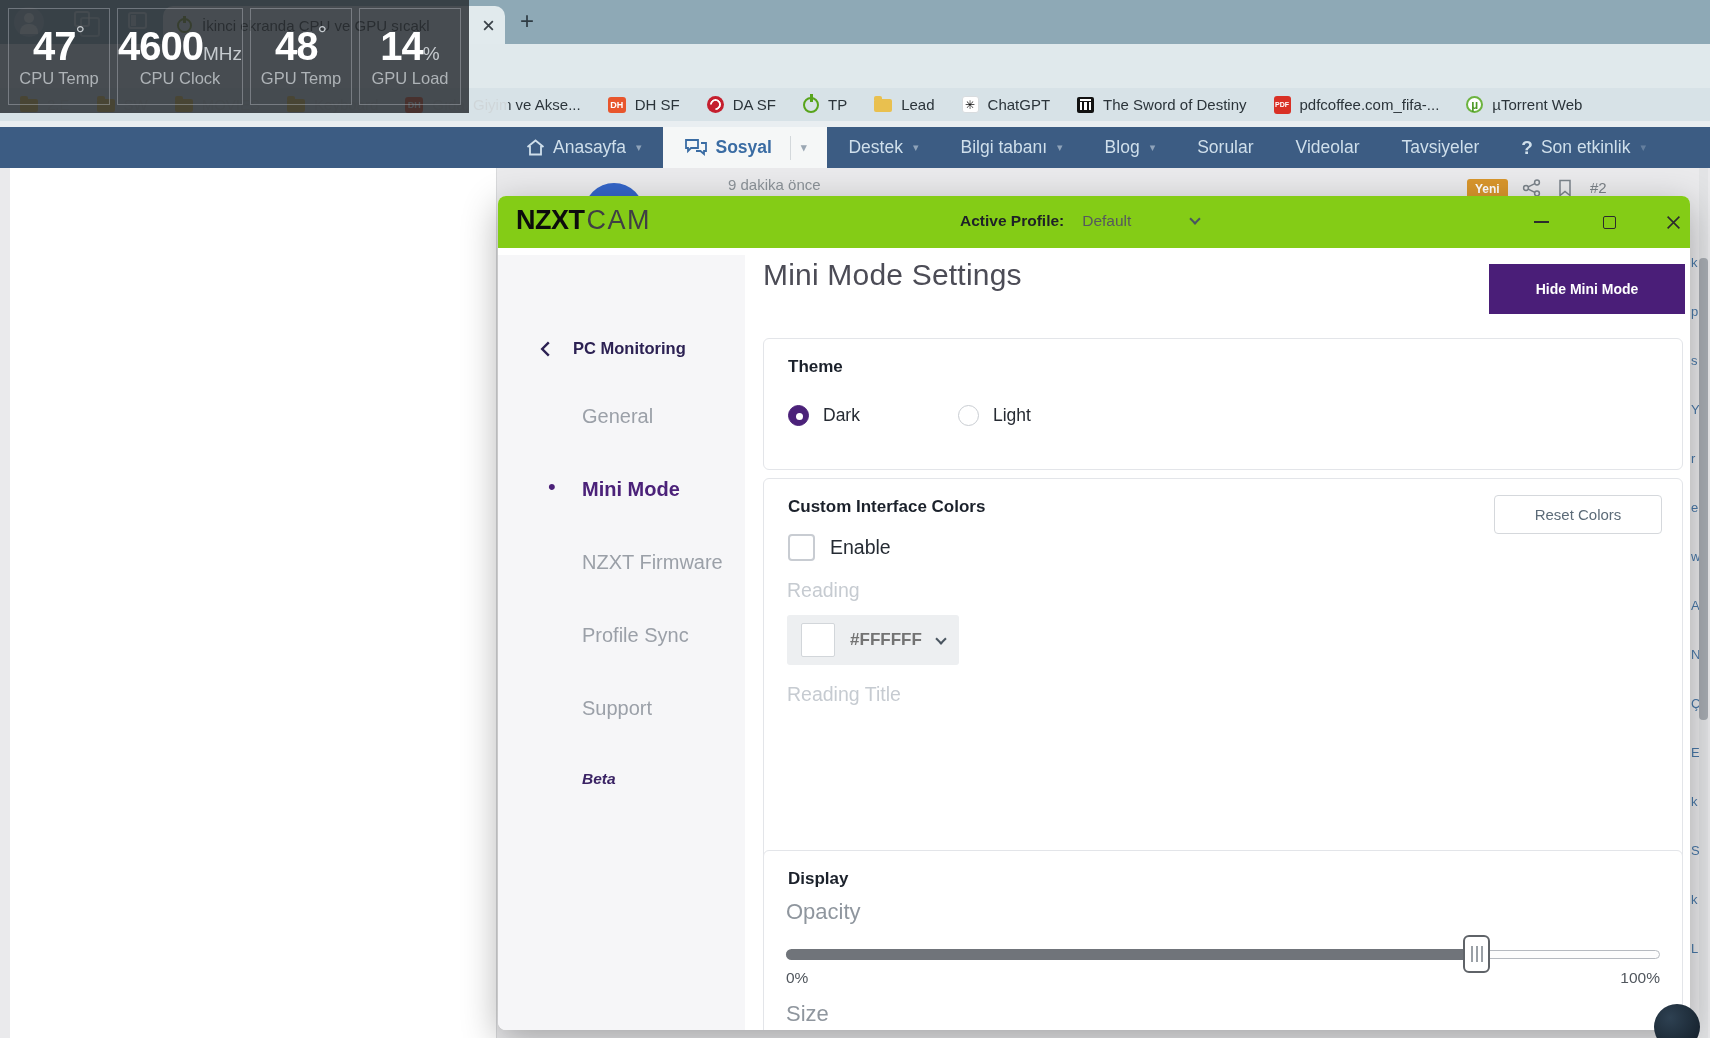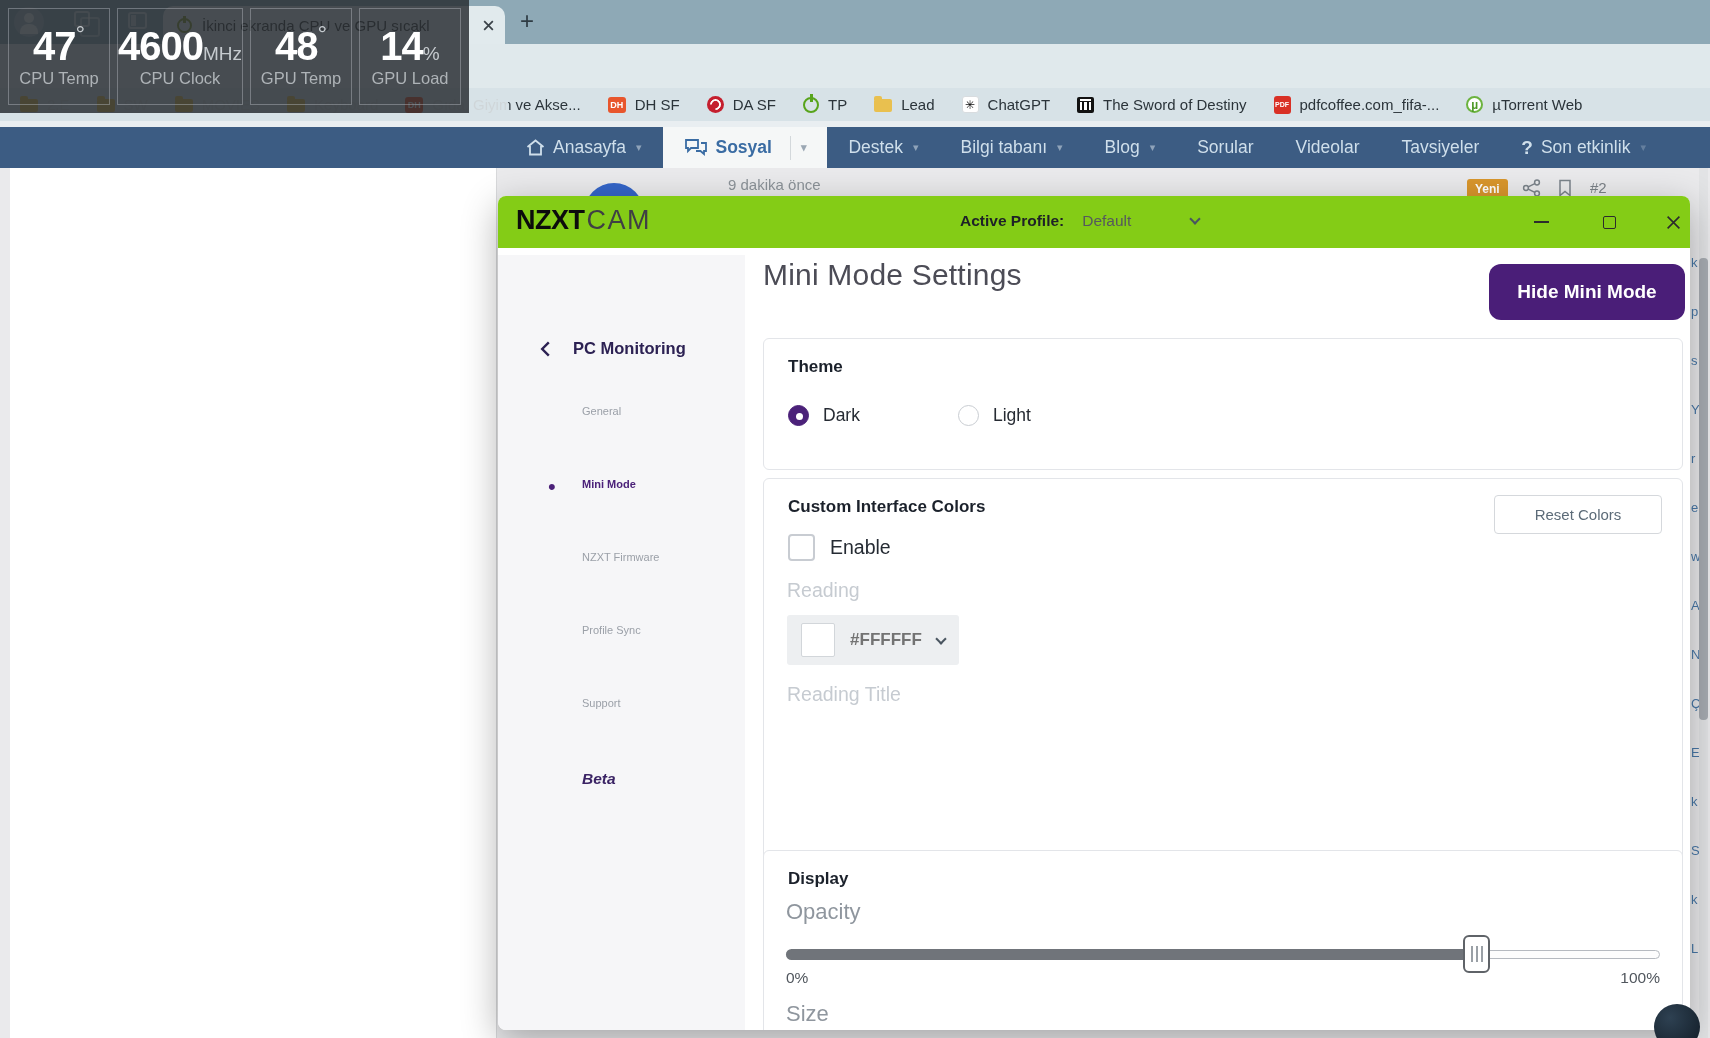--- a/index.html
+++ b/index.html
@@ -94,28 +94,28 @@
   .profile span { color:#56585e; margin-left:18px; }
   .chev { width:8px; height:8px; border-right:2px solid #4a5560; border-bottom:2px solid #4a5560; transform:rotate(45deg); display:inline-block; }
   .profile .chev { margin-left:60px; margin-top:-4px; }
   .winctl { position:absolute; top:0; height:52px; width:46px; display:flex; align-items:center; justify-content:center; }
   .wc-min { left:1020px; } .wc-min i { width:15px; height:2px; background:#2c2c2c; display:block; }
   .wc-max { left:1088px; } .wc-max i { width:13px; height:13px; border:1.6px solid #2c2c2c; border-radius:2px; display:block; }
   .wc-close { left:1152px; }
 
   .sidebar { position:absolute; left:0; top:59px; width:247px; height:782px; background:#f6f6f8; }
   .sb-back { position:absolute; left:42px; top:84px; display:flex; align-items:center; gap:22px; font-size:16.5px; font-weight:700; color:#2c2153; }
-  .sb-item { position:absolute; left:84px; font-size:11px; color:#9ba0a8; white-space:nowrap; }
+  .sb-item { position:absolute; left:84px; font-size:20px; color:#9ba0a8; white-space:nowrap; }
   .sb-item.on { color:#4b2179; font-weight:700; }
   .sb-bullet { position:absolute; left:50px; top:219px; color:#4b2179; font-size:22px; }
   .sb-item.beta { font-style:italic; font-weight:700; color:#3a2364; font-size:15.5px; }
 
   .content { position:absolute; left:247px; top:52px; right:0; bottom:0; background:#fff; }
   .page-title { position:absolute; left:265px; top:62px; font-size:30px; font-weight:300; color:#4c4c56; letter-spacing:.2px; }
-  .hide-btn { position:absolute; left:991px; top:68px; width:196px; height:56px; background:#4a1e78; border-radius:12px; color:#fff; font-size:19px; font-weight:700; display:flex; align-items:center; justify-content:center; }
+  .hide-btn { position:absolute; left:991px; top:68px; width:196px; height:50px; background:#4a1e78; border-radius:0; color:#fff; font-size:14px; font-weight:700; display:flex; align-items:center; justify-content:center; }
   .scard { position:absolute; left:265px; width:920px; background:#fff; border:1px solid #e3e5e9; border-radius:6px; }
   .card-theme { top:142px; height:132px; }
   .card-colors { top:282px; height:382px; }
   .card-display { top:654px; height:230px; }
   .c-head { position:absolute; left:24px; top:18px; font-size:17px; font-weight:700; color:#1b212b; }
   .radio-row { position:absolute; left:24px; top:66px; display:flex; align-items:center; }
   .radio { width:21px; height:21px; border-radius:50%; border:1.5px solid #c9cdd2; background:#fff; position:relative; }
   .radio.checked { background:#4b2179; border-color:#4b2179; }
   .radio.checked::before { content:""; position:absolute; left:7px; top:7px; width:7px; height:7px; border-radius:50%; background:#fff; }
   .radio-label { font-size:17.5px; color:#262b33; margin:0 0 0 14px; }

